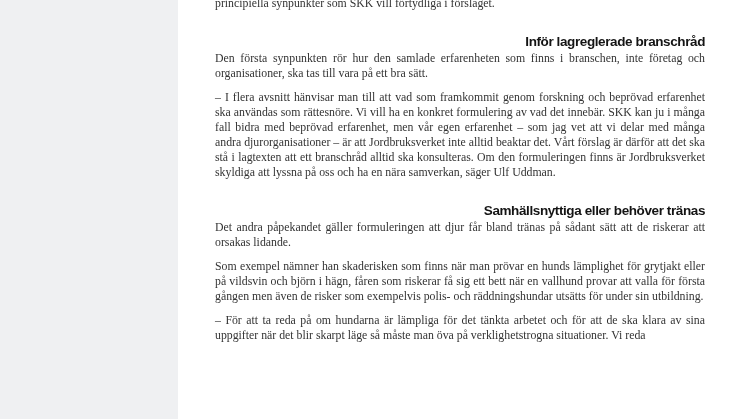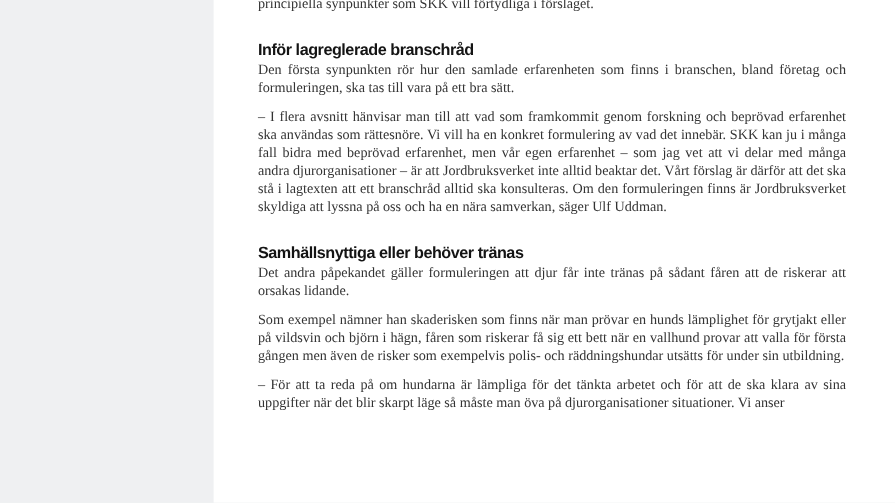--- a/index.html
+++ b/index.html
@@ -40,41 +40,42 @@
     margin: 0 0 9px 0;
   }
   .section-heading {
     font-family: "Liberation Sans", "DejaVu Sans", sans-serif;
     font-weight: 700;
     font-size: 13.5px;
     line-height: 15px;
     letter-spacing: -0.4px;
     color: #141414;
     margin: 23px 0 2px 0;
+    text-align: right;
   }
 </style>
 </head>
 <body>
 
 <div class="backdrop">
   <div class="paper">
     <div class="content">
 
       <p class="body-par">principiella synpunkter som SKK vill förtydliga i förslaget.</p>
 
       <h2 class="section-heading">Inför lagreglerade branschråd</h2>
 
-      <p class="body-par">Den första synpunkten rör hur den samlade erfarenheten som finns i branschen, bland företag och formuleringen, ska tas till vara på ett bra sätt.</p>
+      <p class="body-par">Den första synpunkten rör hur den samlade erfarenheten som finns i branschen, inte företag och organisationer, ska tas till vara på ett bra sätt.</p>
 
       <p class="body-par">– I flera avsnitt hänvisar man till att vad som framkommit genom forskning och beprövad erfarenhet ska användas som rättesnöre. Vi vill ha en konkret formulering av vad det innebär. SKK kan ju i många fall bidra med beprövad erfarenhet, men vår egen erfarenhet – som jag vet att vi delar med många andra djurorganisationer – är att Jordbruksverket inte alltid beaktar det. Vårt förslag är därför att det ska stå i lagtexten att ett branschråd alltid ska konsulteras. Om den formuleringen finns är Jordbruksverket skyldiga att lyssna på oss och ha en nära samverkan, säger Ulf Uddman.</p>
 
       <h2 class="section-heading">Samhällsnyttiga eller behöver tränas</h2>
 
-      <p class="body-par">Det andra påpekandet gäller formuleringen att djur får inte tränas på sådant fåren att de riskerar att orsakas lidande.</p>
+      <p class="body-par">Det andra påpekandet gäller formuleringen att djur får bland tränas på sådant sätt att de riskerar att orsakas lidande.</p>
 
 
       <p class="body-par">Som exempel nämner han skaderisken som finns när man prövar en hunds lämplighet för grytjakt eller på vildsvin och björn i hägn, fåren som riskerar få sig ett bett när en vallhund provar att valla för första gången men även de risker som exempelvis polis- och räddningshundar utsätts för under sin utbildning.</p>
 
-      <p class="body-par">– För att ta reda på om hundarna är lämpliga för det tänkta arbetet och för att de ska klara av sina uppgifter när det blir skarpt läge så måste man öva på djurorganisationer situationer. Vi anser</p>
+      <p class="body-par">– För att ta reda på om hundarna är lämpliga för det tänkta arbetet och för att de ska klara av sina uppgifter när det blir skarpt läge så måste man öva på verklighetstrogna situationer. Vi reda</p>
 
     </div>
   </div>
 </div>
 
 </body></html>

